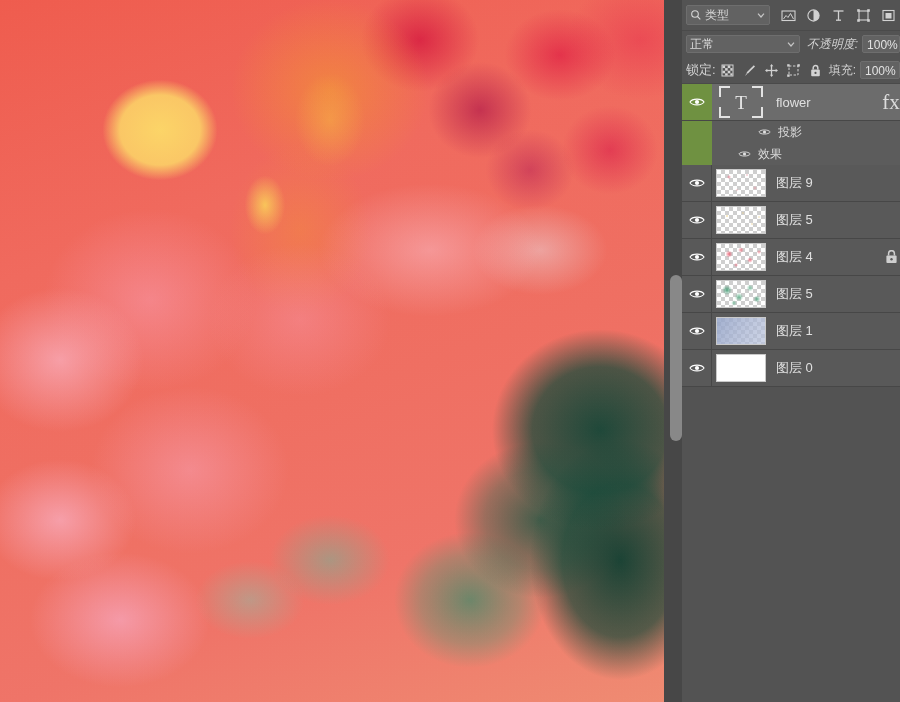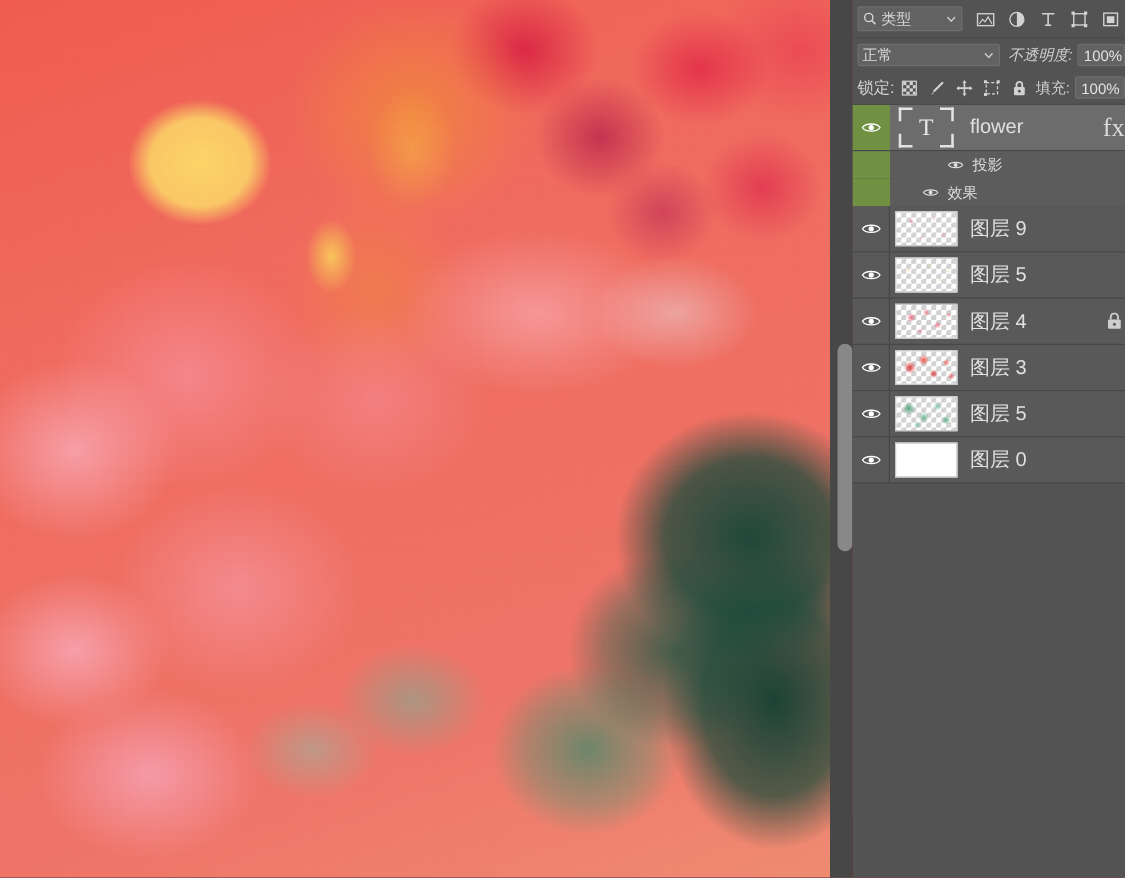--- a/index.html
+++ b/index.html
@@ -321,21 +321,21 @@
   .thumb-type .c-bl { bottom: 0; left: 3px; border-right: none; border-top: none; }
   .thumb-type .c-br { bottom: 0; right: 3px; border-left: none; border-top: none; }
   .thumb-type .tglyph {
     color: #e8e8e8;
     font-family: "Liberation Serif", "DejaVu Serif", serif;
     font-size: 19px;
     line-height: 19px;
   }
   .layer-name {
     color: #e0e0e0;
-    font-size: 16px;
+    font-size: 13px;
     margin-left: 10px;
     flex: 1 1 auto;
     white-space: nowrap;
     overflow: hidden;
   }
   .row-badge {
     position: absolute;
     right: 0;
     top: 50%;
     transform: translateY(-50%);
@@ -589,65 +589,61 @@
         <span class="layer-name">图层 4</span>
         <span class="row-badge">
           <svg width="13" height="14" viewBox="0 0 13 14">
             <rect x="1.4" y="5.6" width="10.2" height="7.4" rx="1" fill="#cfcfcf"></rect>
             <path d="M3.6 5.6 V3.6 a2.9 2.9 0 0 1 5.8 0 V5.6" fill="none" stroke="#cfcfcf" stroke-width="1.5"></path>
             <circle cx="6.5" cy="9.3" r="1.2" fill="#595959"></circle>
           </svg>
         </span>
       </div>
 
-      <div class="layer-row">
-        <div class="eye-cell">
-          <svg class="eye" viewBox="0 0 16 12">
-            <path d="M1 6 C3.2 2.2 12.8 2.2 15 6 C12.8 9.8 3.2 9.8 1 6 Z" fill="none" stroke="#ffffff" stroke-width="1.1"></path>
-            <circle cx="8" cy="6" r="2.1" fill="#ffffff"></circle>
-          </svg>
-        </div>
-        <div class="thumb">
-          <div class="paint" style="background-image:
-            radial-gradient(circle 7px at 11px 13px, rgba(222,45,45,0.92), transparent 72%),
-            radial-gradient(circle 6px at 22px 7px, rgba(232,60,55,0.88), transparent 72%),
-            radial-gradient(circle 5px at 30px 18px, rgba(226,50,50,0.85), transparent 72%),
-            radial-gradient(circle 4px at 40px 9px, rgba(236,80,70,0.8), transparent 72%),
-            radial-gradient(circle 4px at 44px 20px, rgba(230,60,58,0.75), transparent 72%);"></div>
-        </div>
-        <span class="layer-name">图层 3</span>
-      </div>
 
       <div class="layer-row">
         <div class="eye-cell">
           <svg class="eye" viewBox="0 0 16 12">
             <path d="M1 6 C3.2 2.2 12.8 2.2 15 6 C12.8 9.8 3.2 9.8 1 6 Z" fill="none" stroke="#ffffff" stroke-width="1.1"></path>
             <circle cx="8" cy="6" r="2.1" fill="#ffffff"></circle>
           </svg>
         </div>
         <div class="thumb">
           <div class="paint" style="background-image:
             radial-gradient(circle 7px at 10px 9px, rgba(60,150,110,0.9), transparent 72%),
             radial-gradient(circle 6px at 22px 16px, rgba(90,175,135,0.85), transparent 72%),
             radial-gradient(circle 5px at 33px 7px, rgba(120,195,160,0.8), transparent 72%),
             radial-gradient(circle 5px at 40px 18px, rgba(70,160,120,0.82), transparent 72%),
             radial-gradient(circle 4px at 17px 22px, rgba(100,185,145,0.7), transparent 72%);"></div>
         </div>
         <span class="layer-name">图层 5</span>
       </div>
 
-
       <div class="layer-row">
         <div class="eye-cell">
           <svg class="eye" viewBox="0 0 16 12">
             <path d="M1 6 C3.2 2.2 12.8 2.2 15 6 C12.8 9.8 3.2 9.8 1 6 Z" fill="none" stroke="#ffffff" stroke-width="1.1"></path>
             <circle cx="8" cy="6" r="2.1" fill="#ffffff"></circle>
           </svg>
         </div>
         <div class="thumb">
+          <div class="paint" style="background:
+            linear-gradient(120deg, rgba(150,165,200,0.88) 0%, rgba(168,180,210,0.8) 45%, rgba(185,195,220,0.7) 100%);"></div>
+        </div>
+        <span class="layer-name">图层 1</span>
+      </div>
+
+      <div class="layer-row">
+        <div class="eye-cell">
+          <svg class="eye" viewBox="0 0 16 12">
+            <path d="M1 6 C3.2 2.2 12.8 2.2 15 6 C12.8 9.8 3.2 9.8 1 6 Z" fill="none" stroke="#ffffff" stroke-width="1.1"></path>
+            <circle cx="8" cy="6" r="2.1" fill="#ffffff"></circle>
+          </svg>
+        </div>
+        <div class="thumb">
           <div class="paint" style="background:#ffffff;"></div>
         </div>
         <span class="layer-name">图层 0</span>
       </div>
 
     </div>
 
     <div class="panel-empty"></div>
   </div>
 </div>

